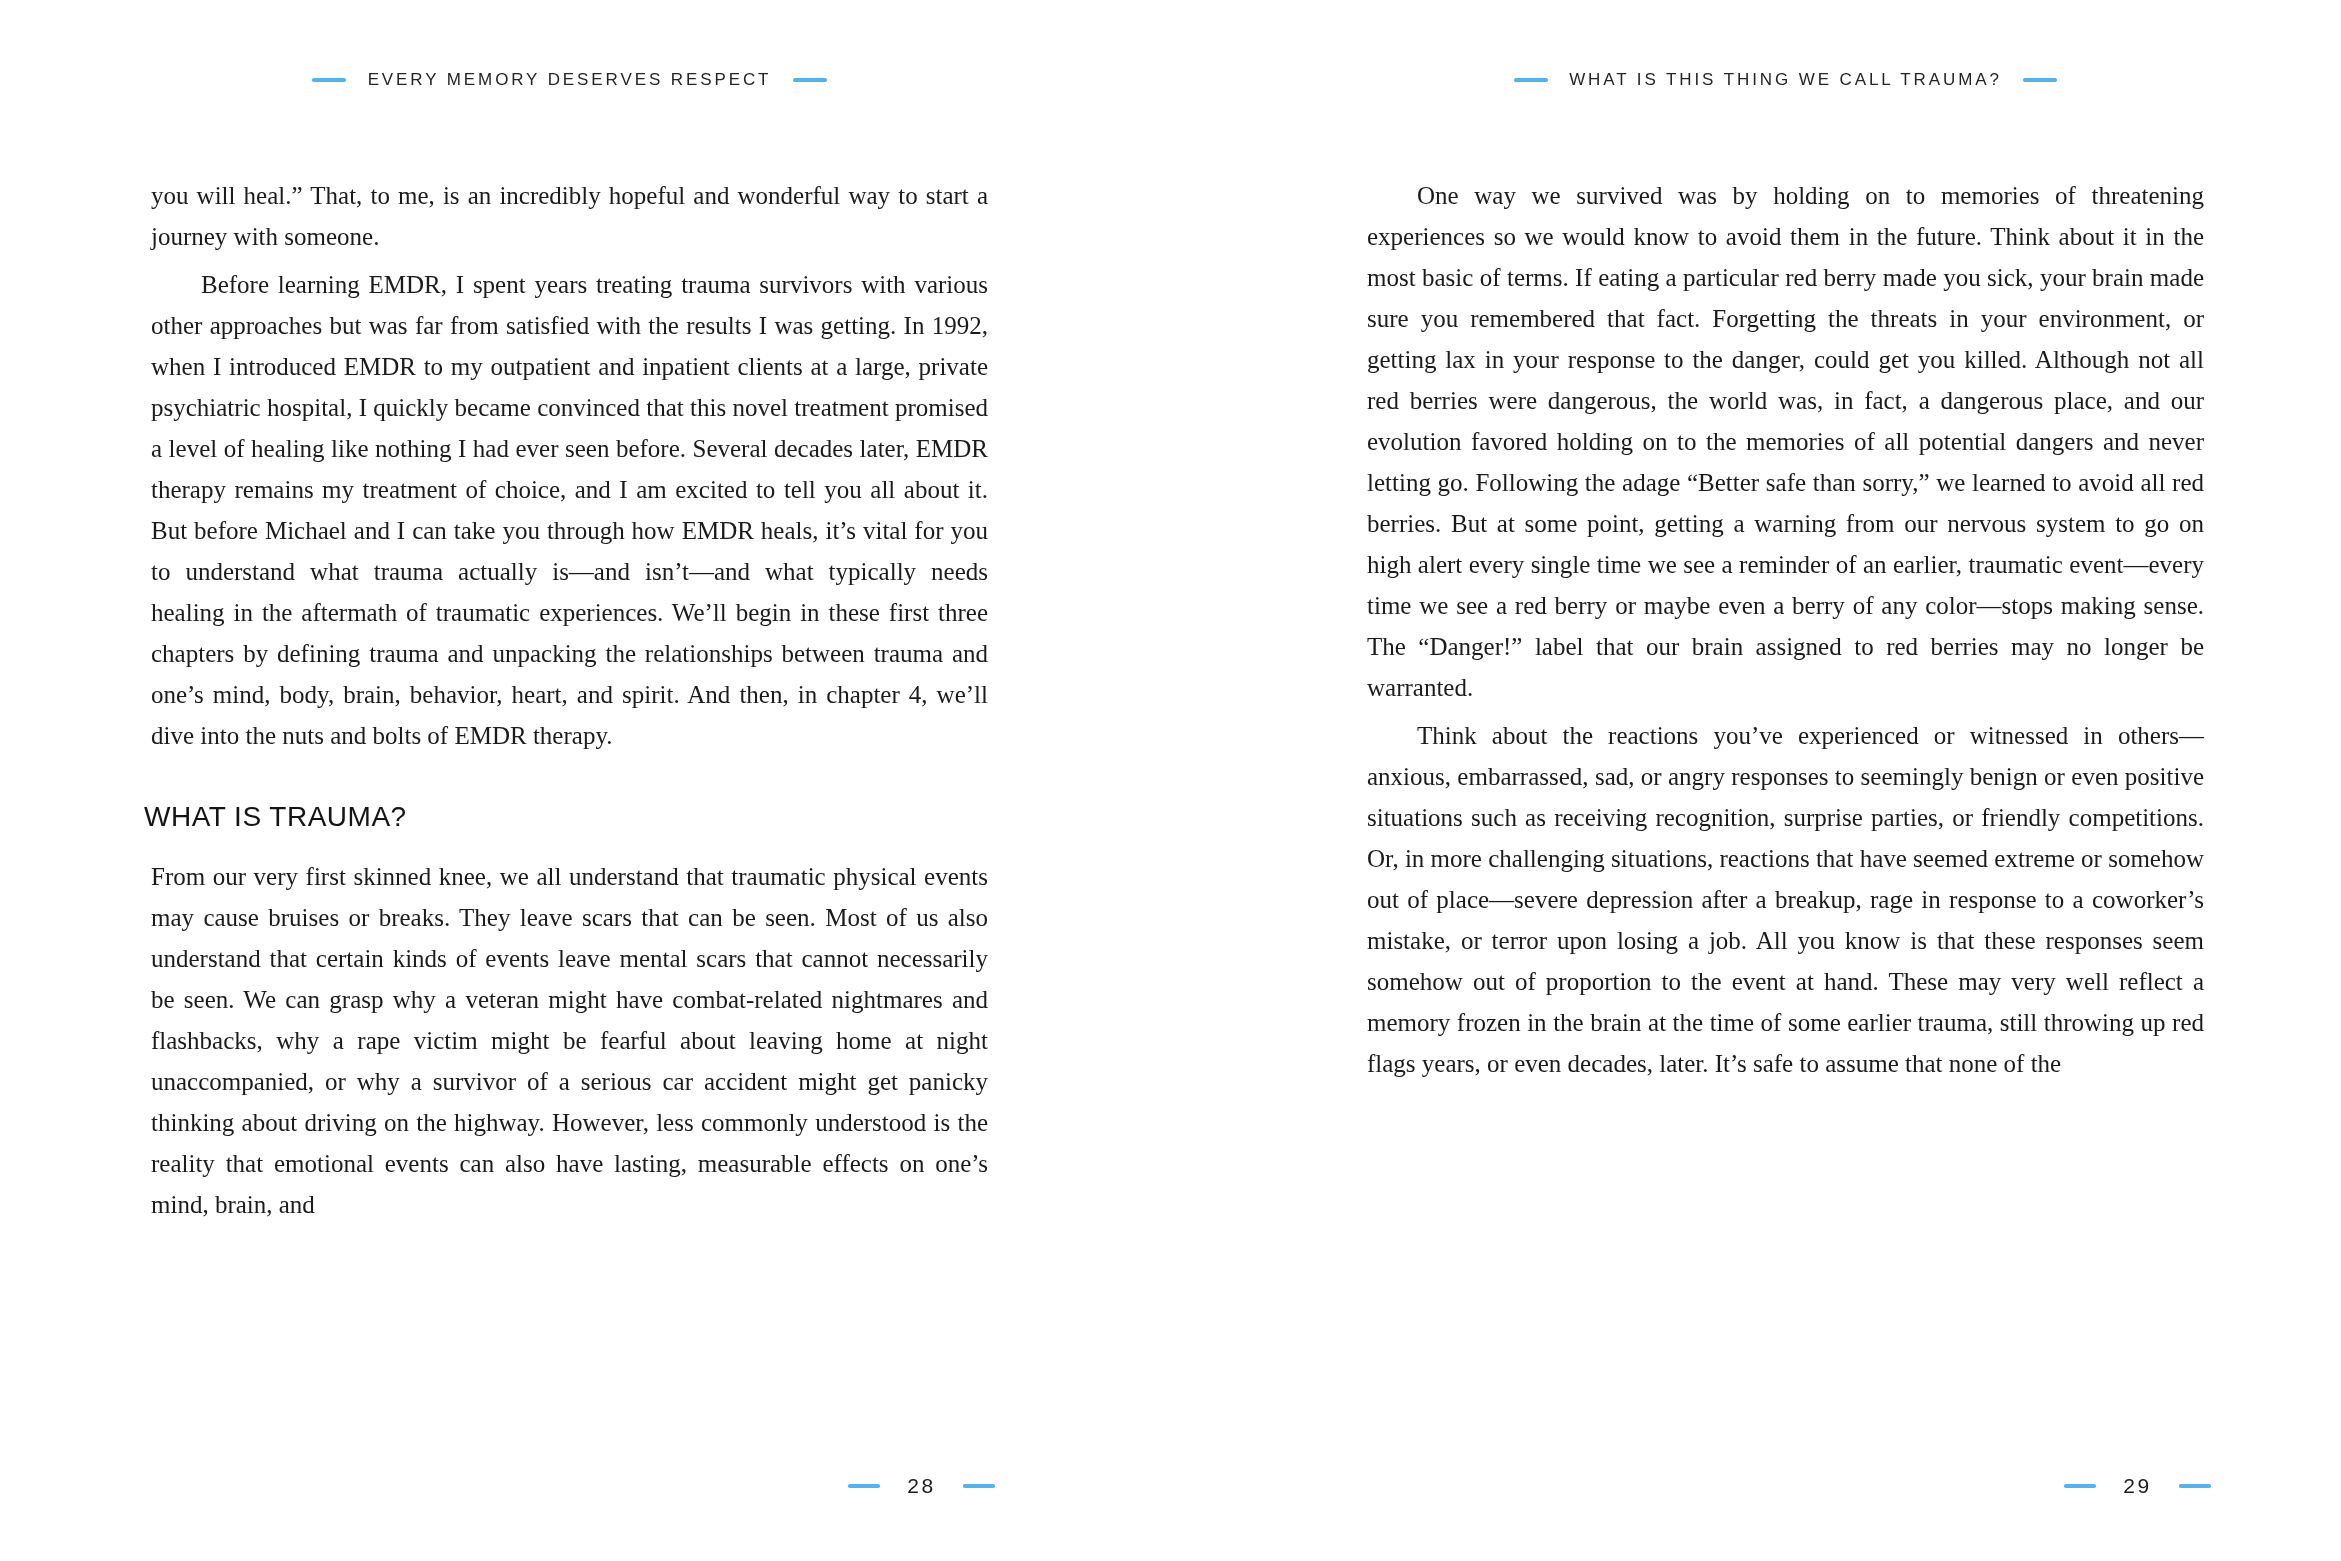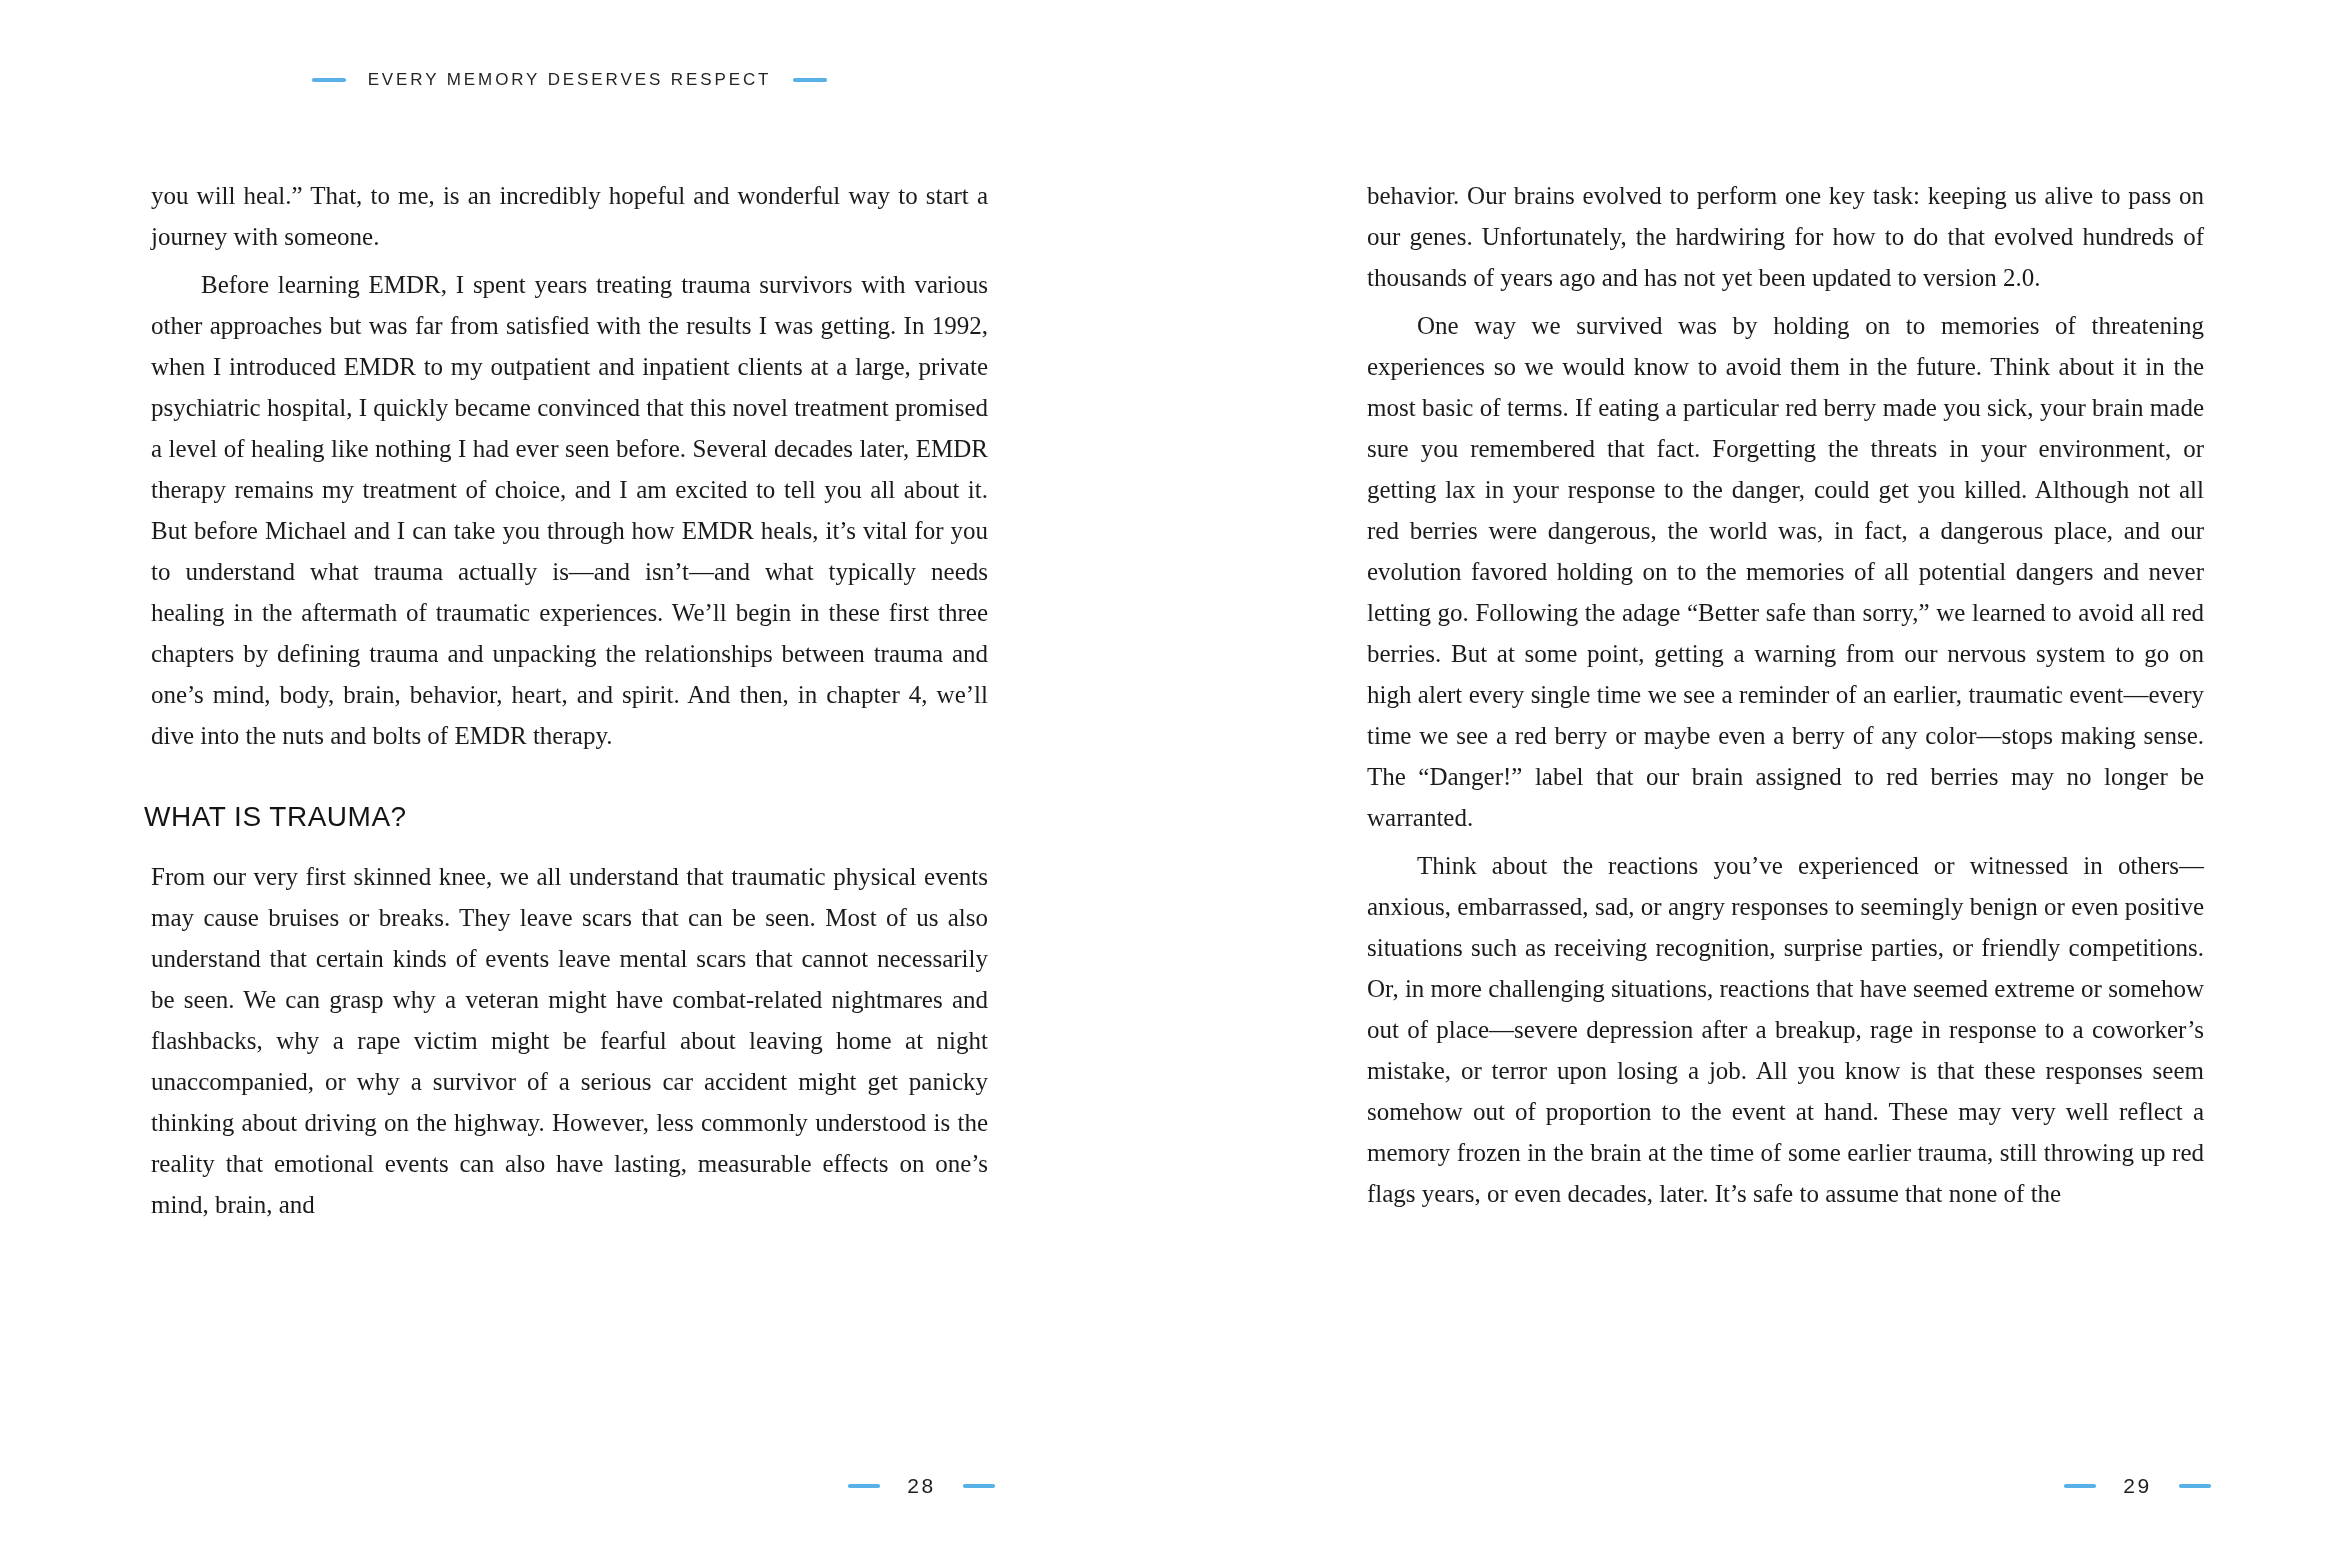--- a/index.html
+++ b/index.html
@@ -116,23 +116,27 @@
     </div>
 
     <footer class="folio">
       <span class="rule"></span>
       <span class="folio-number">28</span>
       <span class="rule"></span>
     </footer>
   </section>
 
   <section class="page page--right">
+    <header class="running-header">
+      <span class="rule"></span>
+      <span class="running-header-text">WHAT IS THIS THING WE CALL TRAUMA?</span>
+      <span class="rule"></span>
+    </header>
 
     <div class="body-text">
-      <p>behavior. Our brains evolved to perform one key task: keeping us alive to pass on our genes. Unfortunately, the hardwiring for how to do that evolved hundreds of thousands of years ago and has not yet been updated to version 2.0.</p>
       <p class="indent">One way we survived was by holding on to memories of threatening experiences so we would know to avoid them in the future. Think about it in the most basic of terms. If eating a particular red berry made you sick, your brain made sure you remembered that fact. Forgetting the threats in your environment, or getting lax in your response to the danger, could get you killed. Although not all red berries were dangerous, the world was, in fact, a dangerous place, and our evolution favored holding on to the memories of all potential dangers and never letting go. Following the adage “Better safe than sorry,” we learned to avoid all red berries. But at some point, getting a warning from our nervous system to go on high alert every single time we see a reminder of an earlier, traumatic event—every time we see a red berry or maybe even a berry of any color—stops making sense. The “Danger!” label that our brain assigned to red berries may no longer be warranted.</p>
       <p class="indent">Think about the reactions you’ve experienced or witnessed in others—anxious, embarrassed, sad, or angry responses to seemingly benign or even positive situations such as receiving recognition, surprise parties, or friendly competitions. Or, in more challenging situations, reactions that have seemed extreme or somehow out of place—severe depression after a breakup, rage in response to a coworker’s mistake, or terror upon losing a job. All you know is that these responses seem somehow out of proportion to the event at hand. These may very well reflect a memory frozen in the brain at the time of some earlier trauma, still throwing up red flags years, or even decades, later. It’s safe to assume that none of the</p>
     </div>
 
     <footer class="folio">
       <span class="rule"></span>
       <span class="folio-number">29</span>
       <span class="rule"></span>
     </footer>
   </section>

